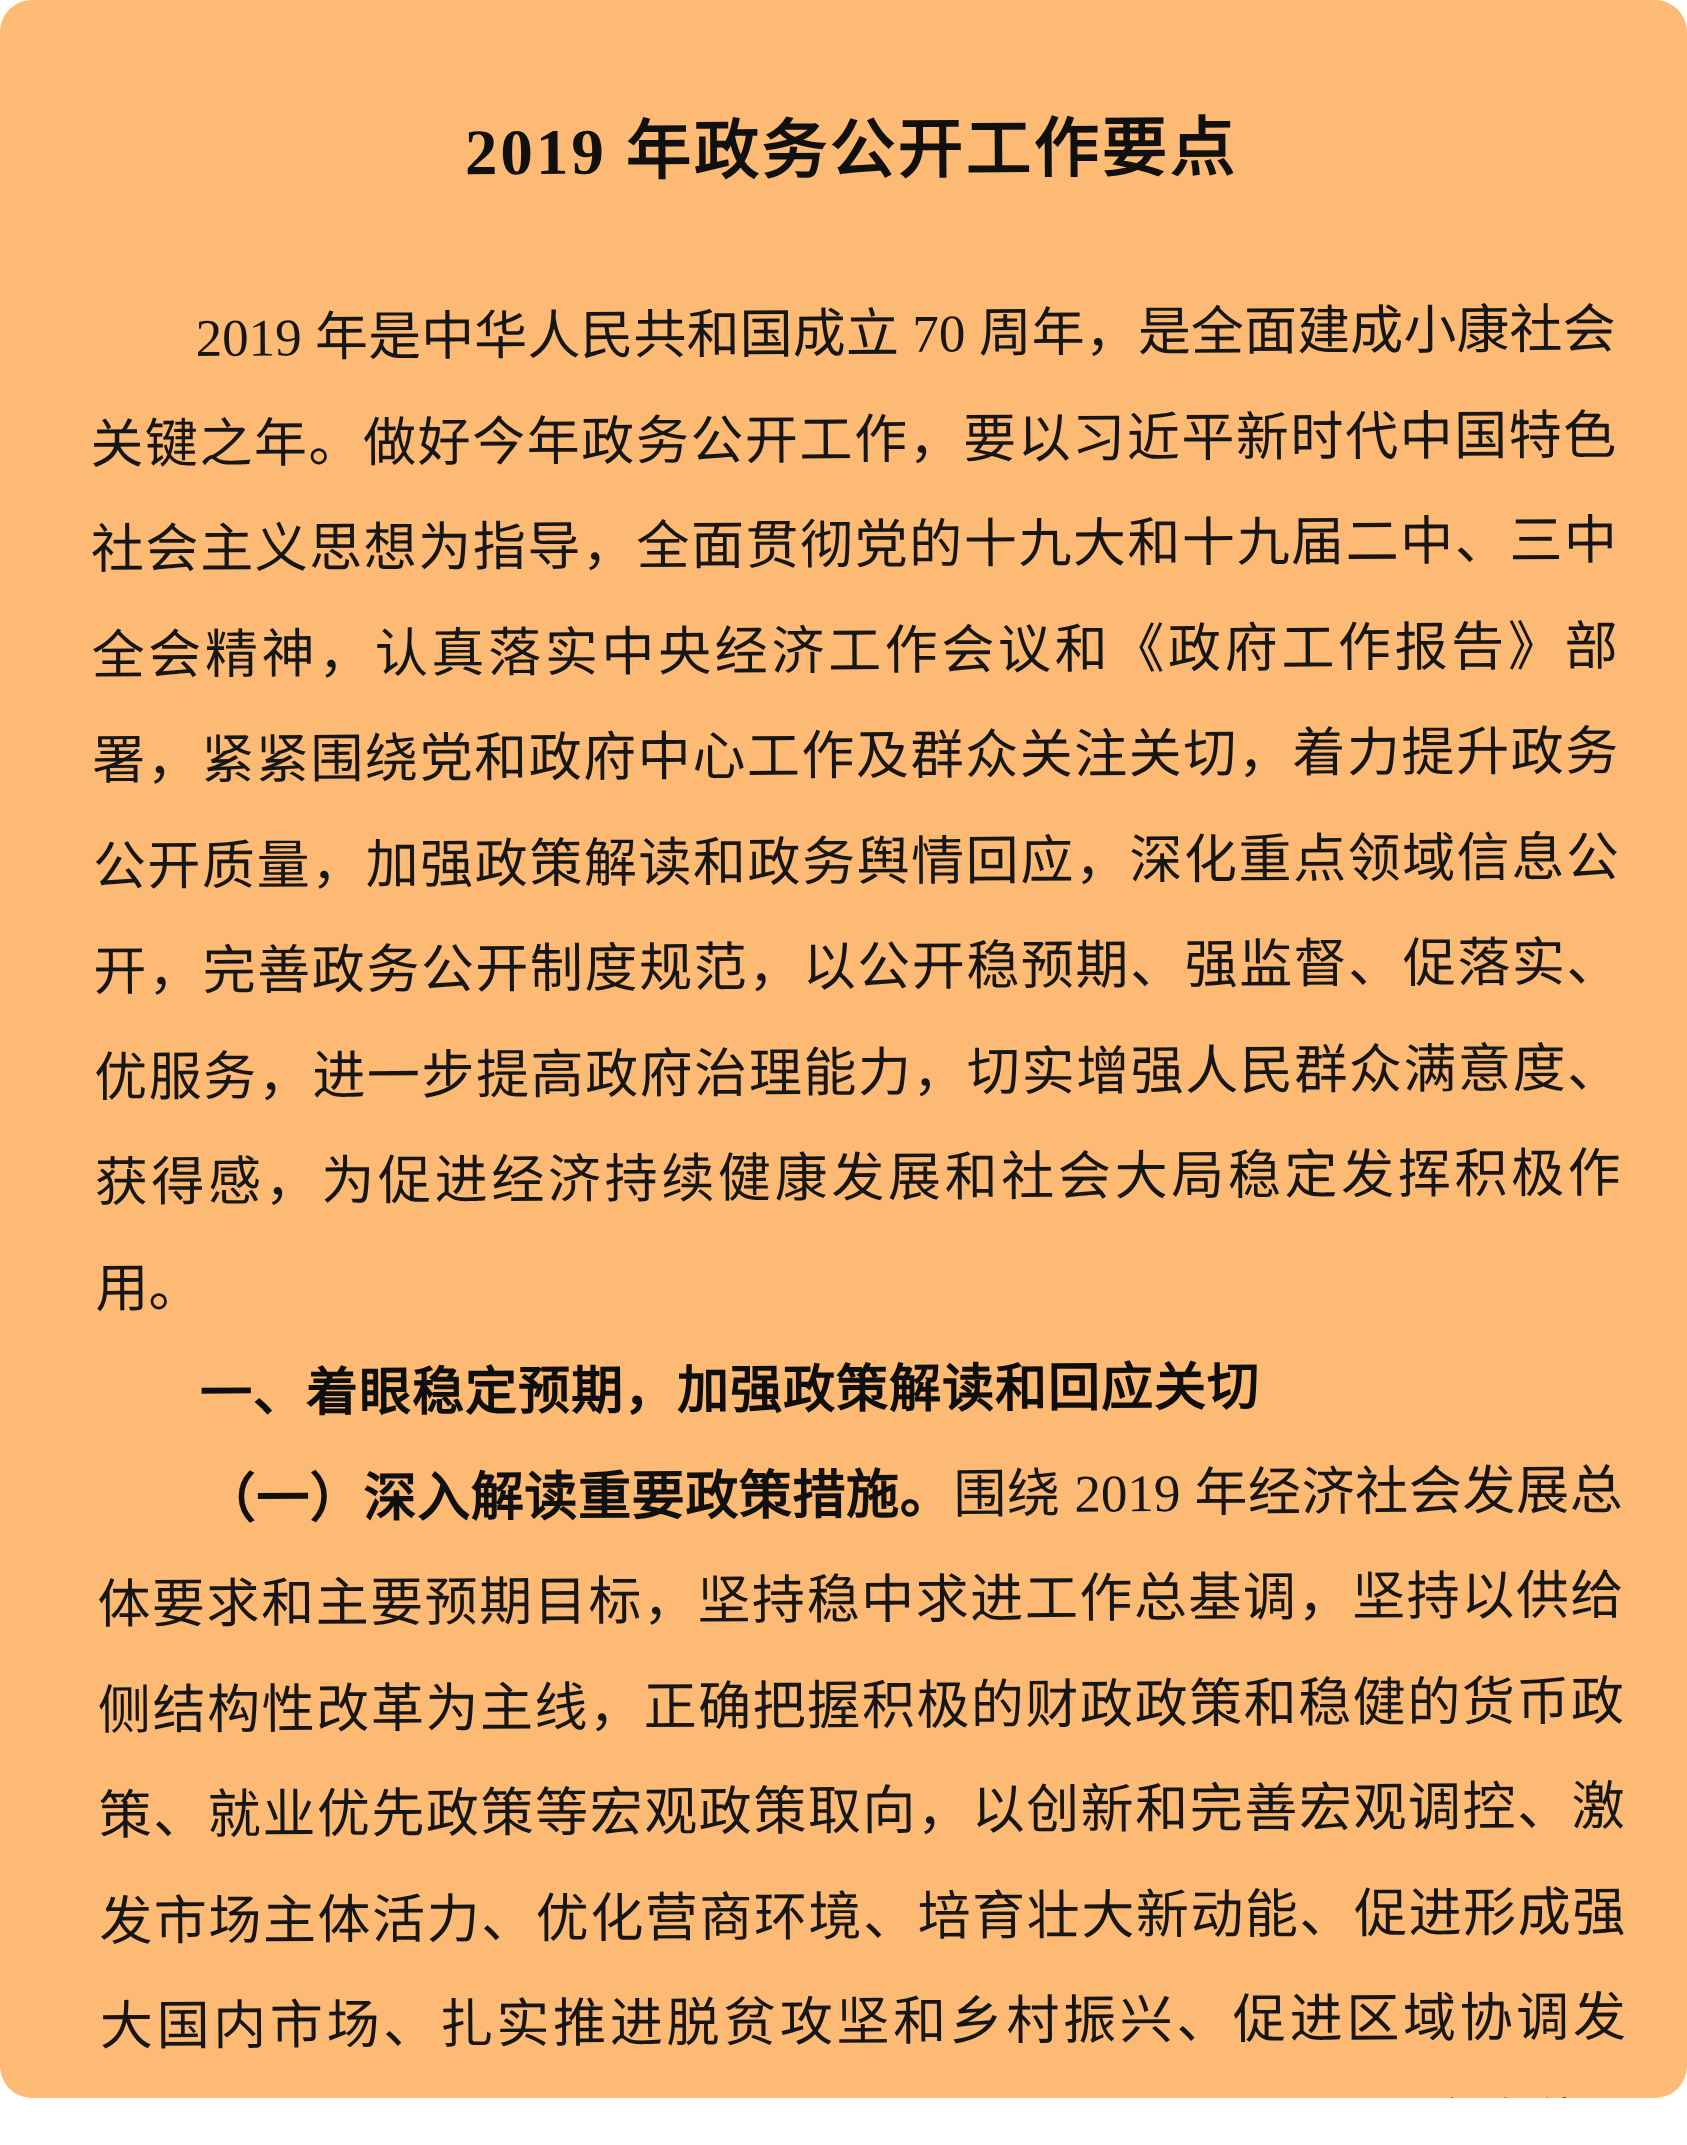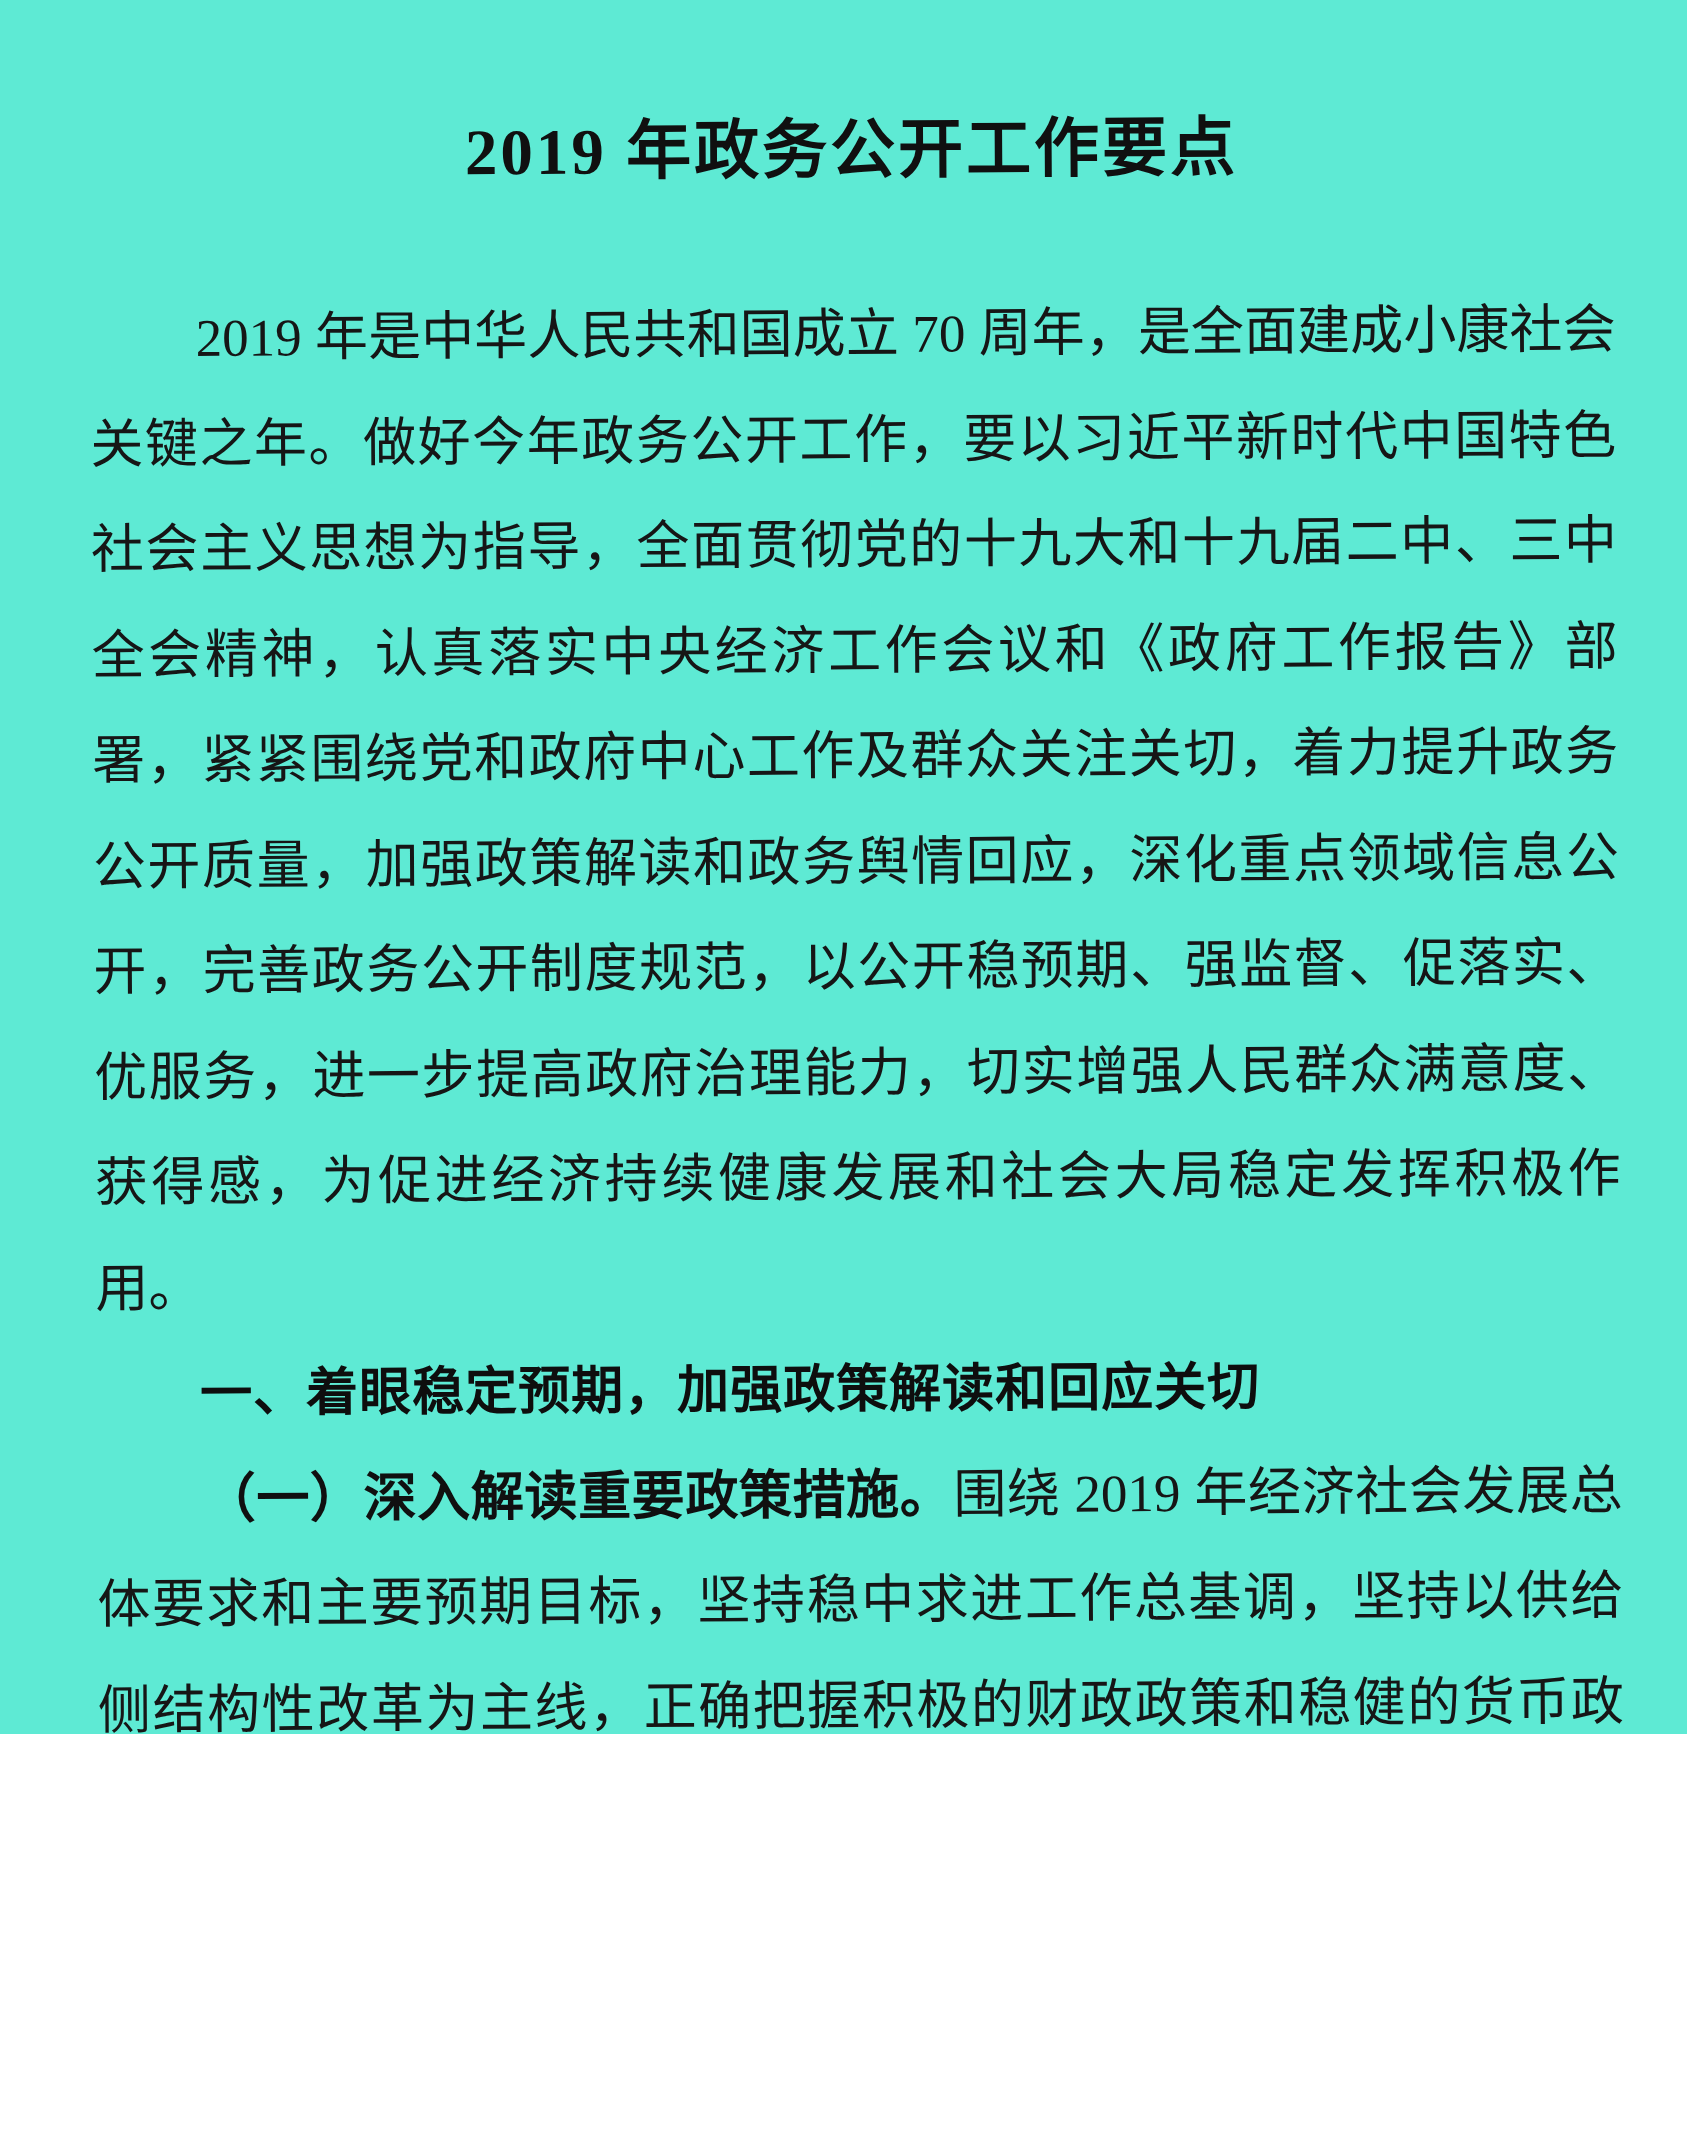--- a/index.html
+++ b/index.html
@@ -3,24 +3,25 @@
 <meta charset="utf-8">
 <style>
   html, body {
     margin: 0;
     padding: 0;
     background: #ffffff;
   }
   .page {
     position: relative;
     width: 1687px;
-    height: 1734px;
-    background: #5eead4;
+    height: 2098px;
+    background: #fdba74;
     overflow: hidden;
     color: #141414;
+    border-radius: 32px;
   }
   .sheet {
     position: absolute;
     left: 88px;
     top: 70px;
     width: 1526px;
     transform: rotate(-0.35deg);
     transform-origin: 50% 0;
   }
   .doc-title {

